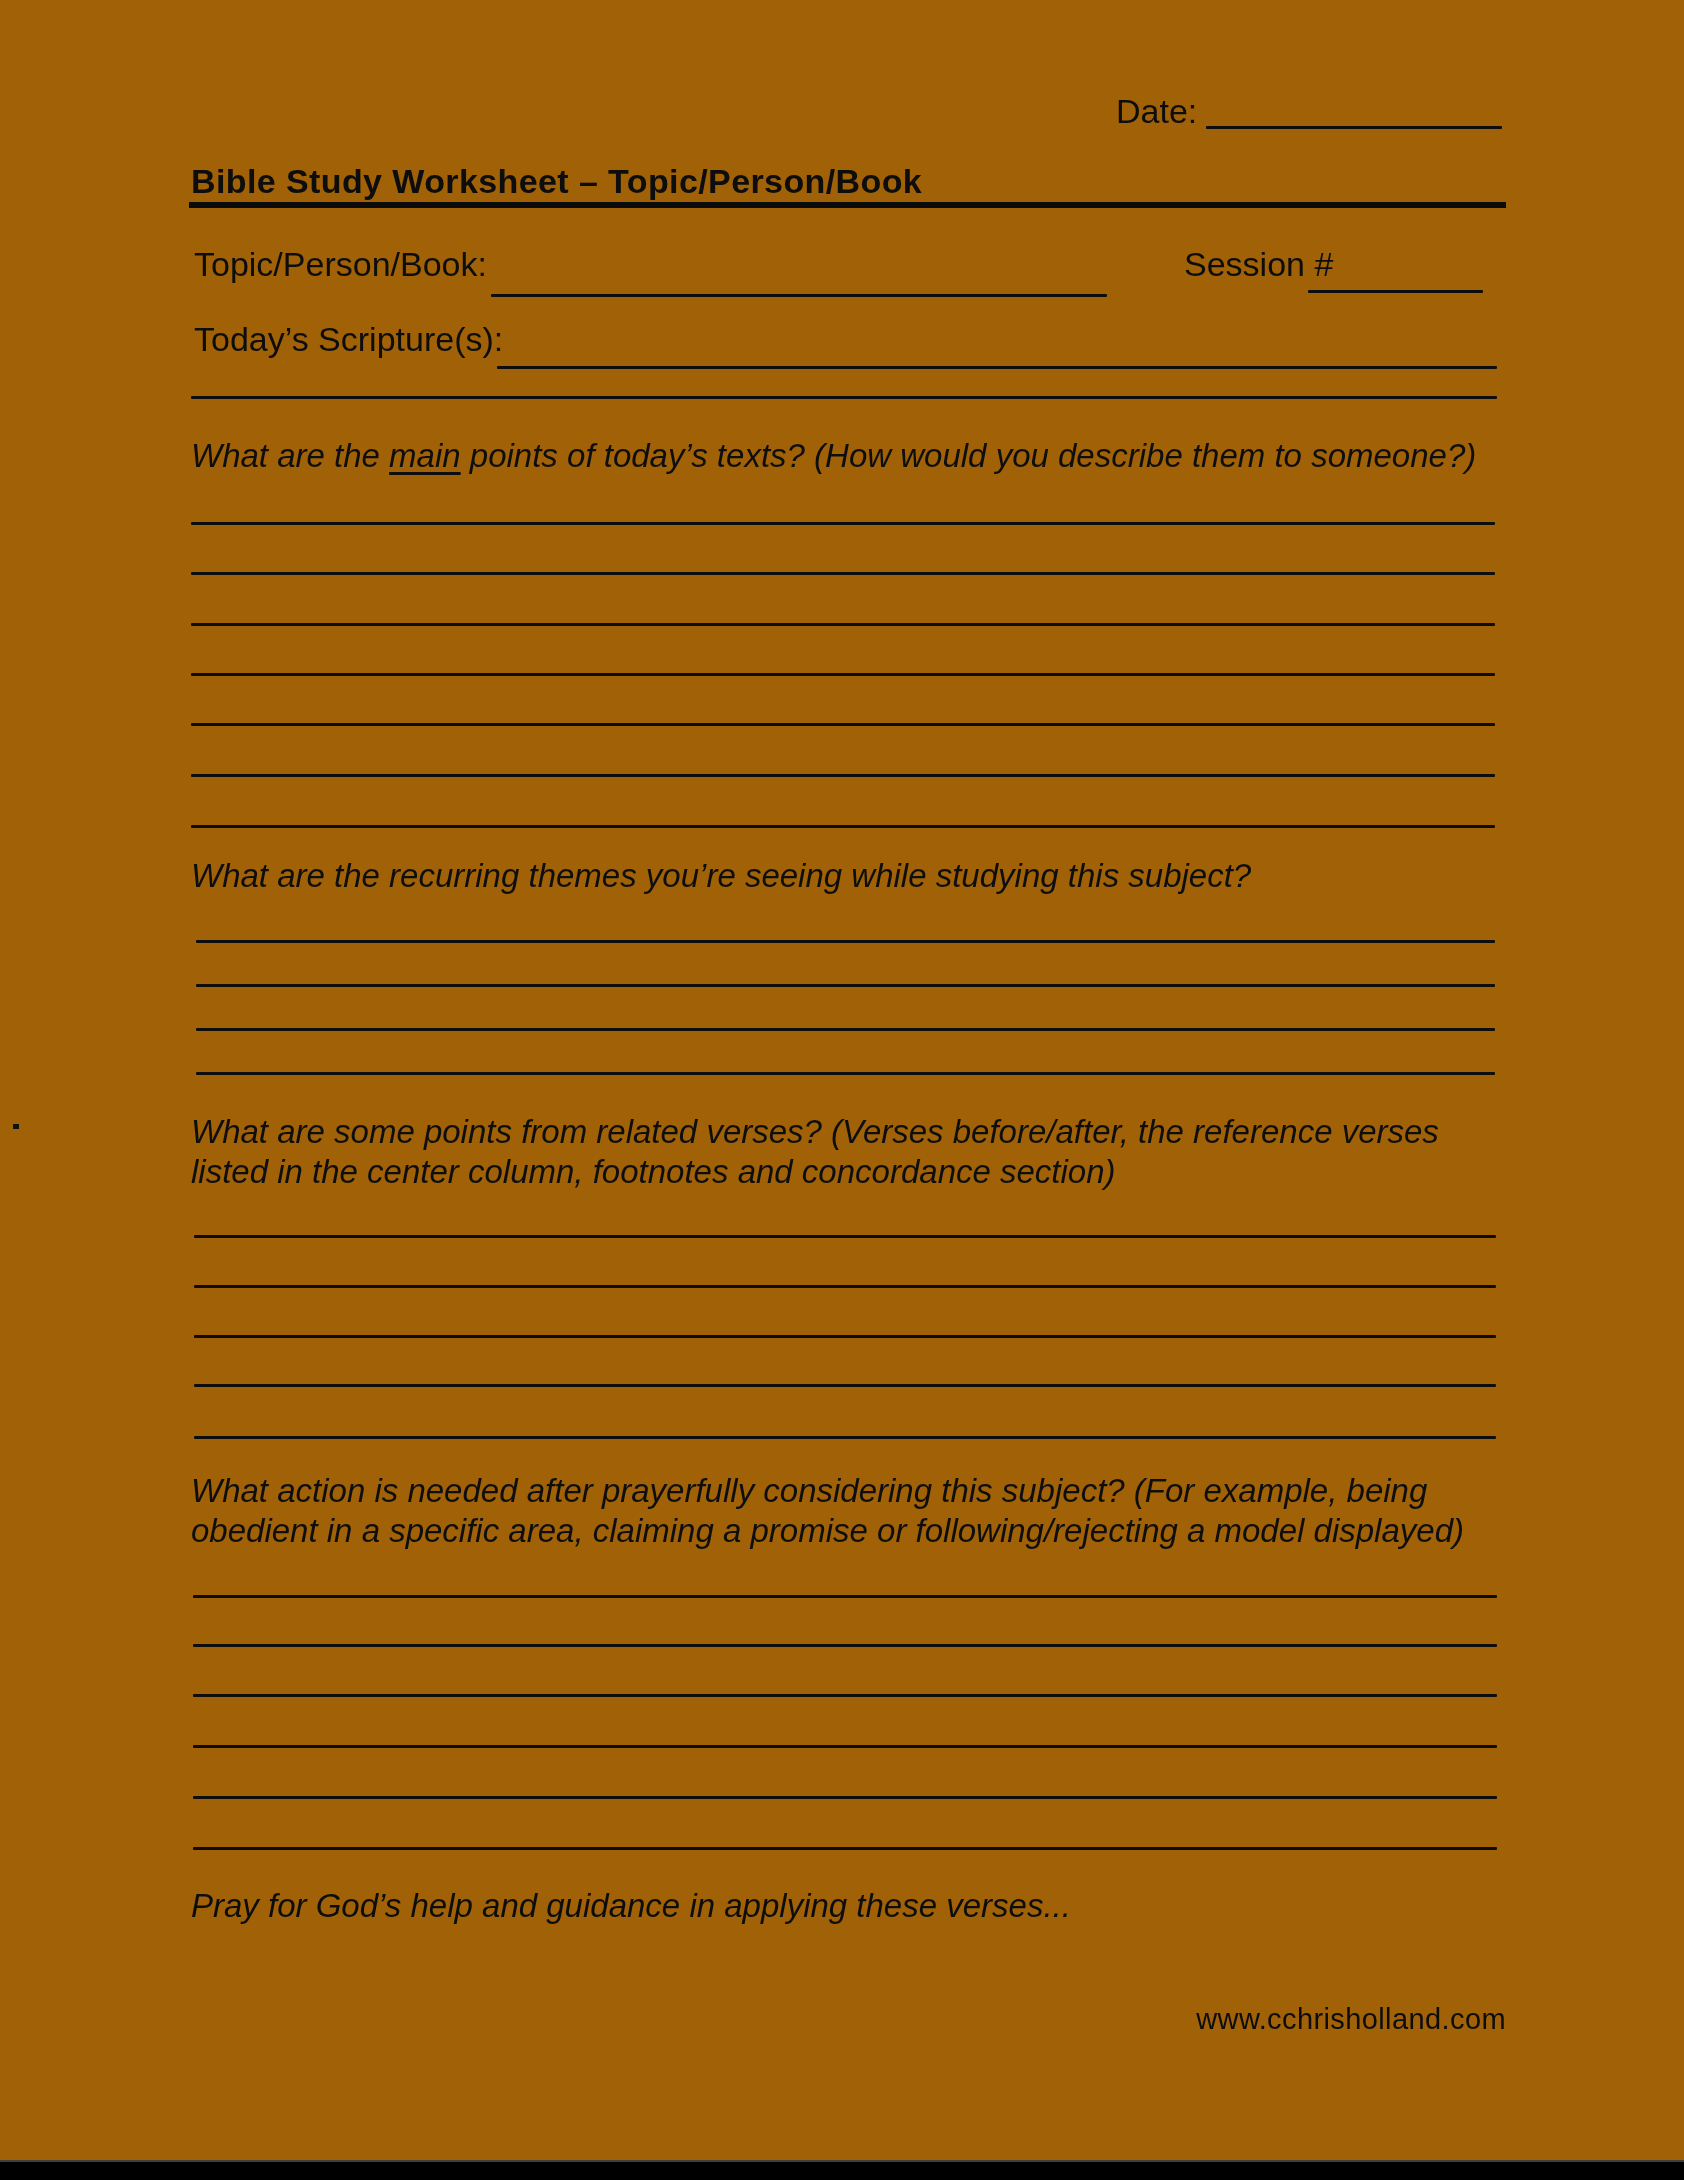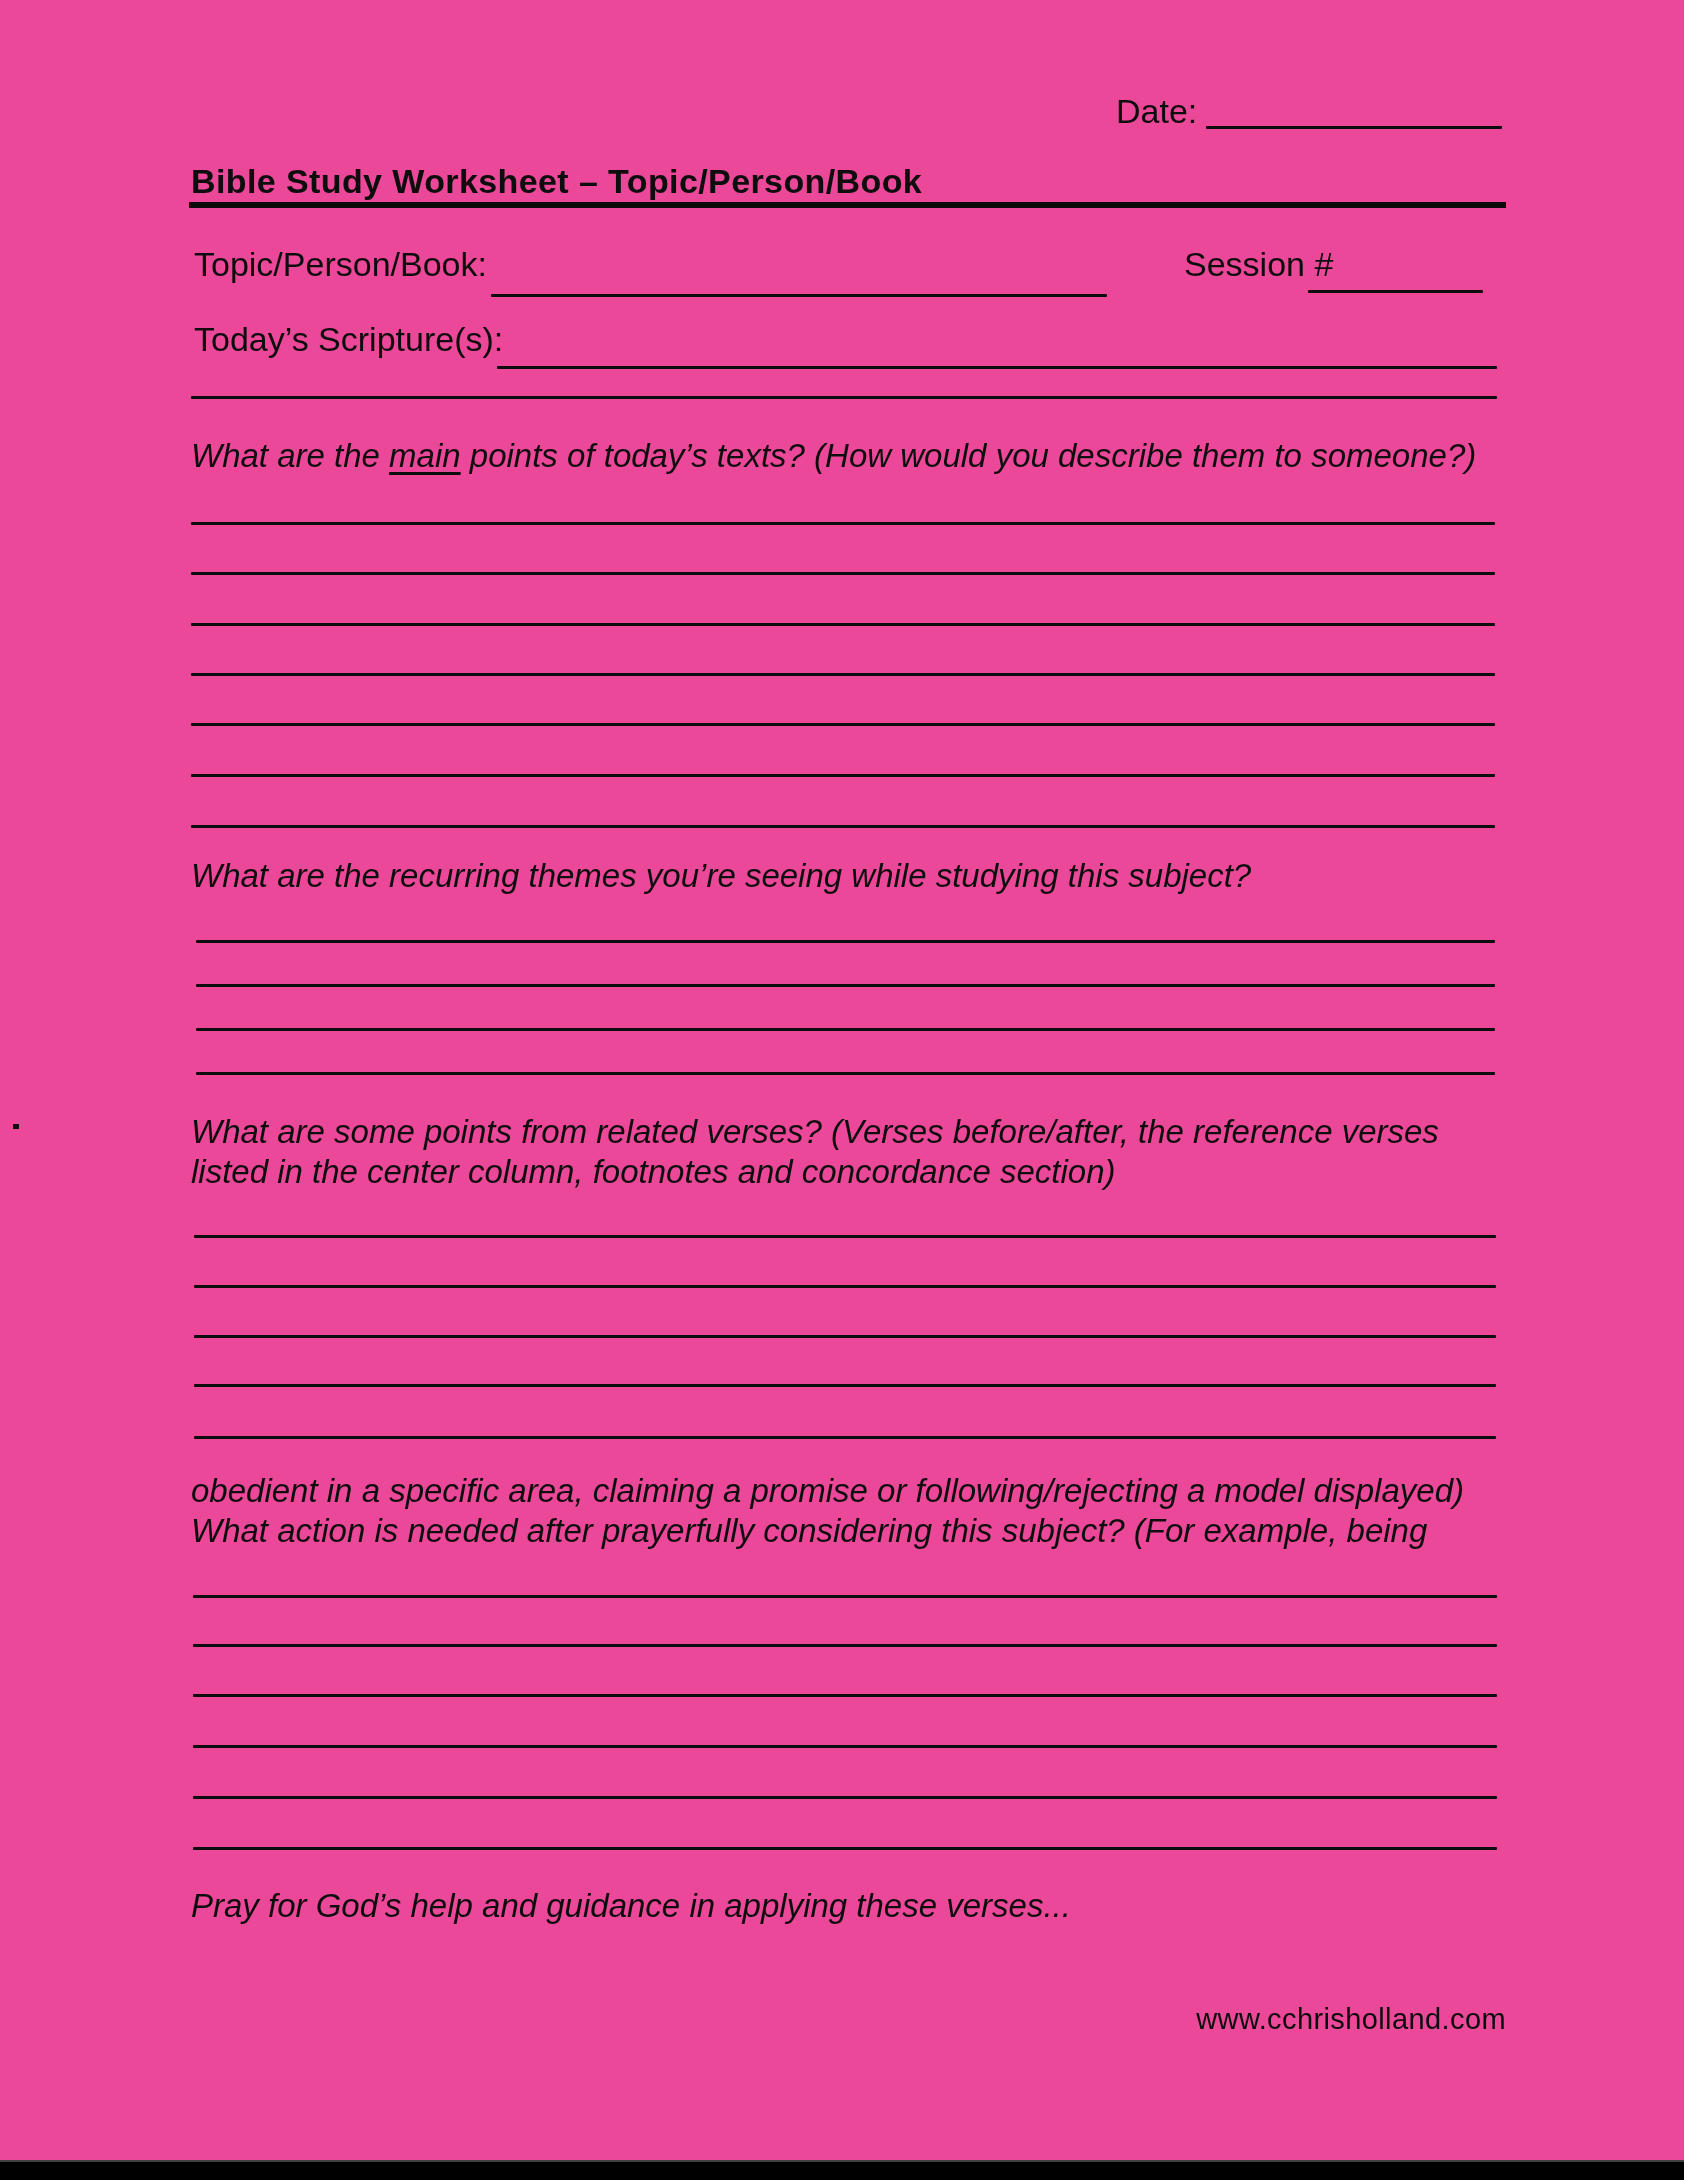--- a/index.html
+++ b/index.html
@@ -1,20 +1,20 @@
 <!DOCTYPE html>
 <html style="font-size:13.6px"><head>
 <meta charset="utf-8">
 <style>
   html, body { margin: 0; padding: 0; background: #e8e8e8; }
   .page {
     position: relative;
     width: 1685px;
     height: 2181px;
-    background: #ec4899;
+    background: #a16207;
     font-family: "Liberation Sans", sans-serif;
     color: #0d0d0d;
     overflow: hidden;
   }
   .label {
     position: absolute;
     font-size: 34px;
     line-height: 41px;
     white-space: nowrap;
   }
@@ -124,22 +124,22 @@
     <div>listed in the center column, footnotes and concordance section)</div>
   </div>
 
   <div class="rule" style="left:194px; top:1235px; width:1302px;"></div>
   <div class="rule" style="left:194px; top:1285px; width:1302px;"></div>
   <div class="rule" style="left:194px; top:1335px; width:1302px;"></div>
   <div class="rule" style="left:194px; top:1384px; width:1302px;"></div>
   <div class="rule" style="left:194px; top:1436px; width:1302px;"></div>
 
   <div class="question" style="top:1471px;">
+    <div>What action is needed after prayerfully considering this subject? (For example, being</div>
     <div>obedient in a specific area, claiming a promise or following/rejecting a model displayed)</div>
-    <div>What action is needed after prayerfully considering this subject? (For example, being</div>
   </div>
 
   <div class="rule" style="left:193px; top:1595px; width:1304px;"></div>
   <div class="rule" style="left:193px; top:1644px; width:1304px;"></div>
   <div class="rule" style="left:193px; top:1694px; width:1304px;"></div>
   <div class="rule" style="left:193px; top:1745px; width:1304px;"></div>
   <div class="rule" style="left:193px; top:1796px; width:1304px;"></div>
   <div class="rule" style="left:193px; top:1847px; width:1304px;"></div>
 
   <div class="footer-note" style="top:1886px;">Pray for God’s help and guidance in applying these verses...</div>

